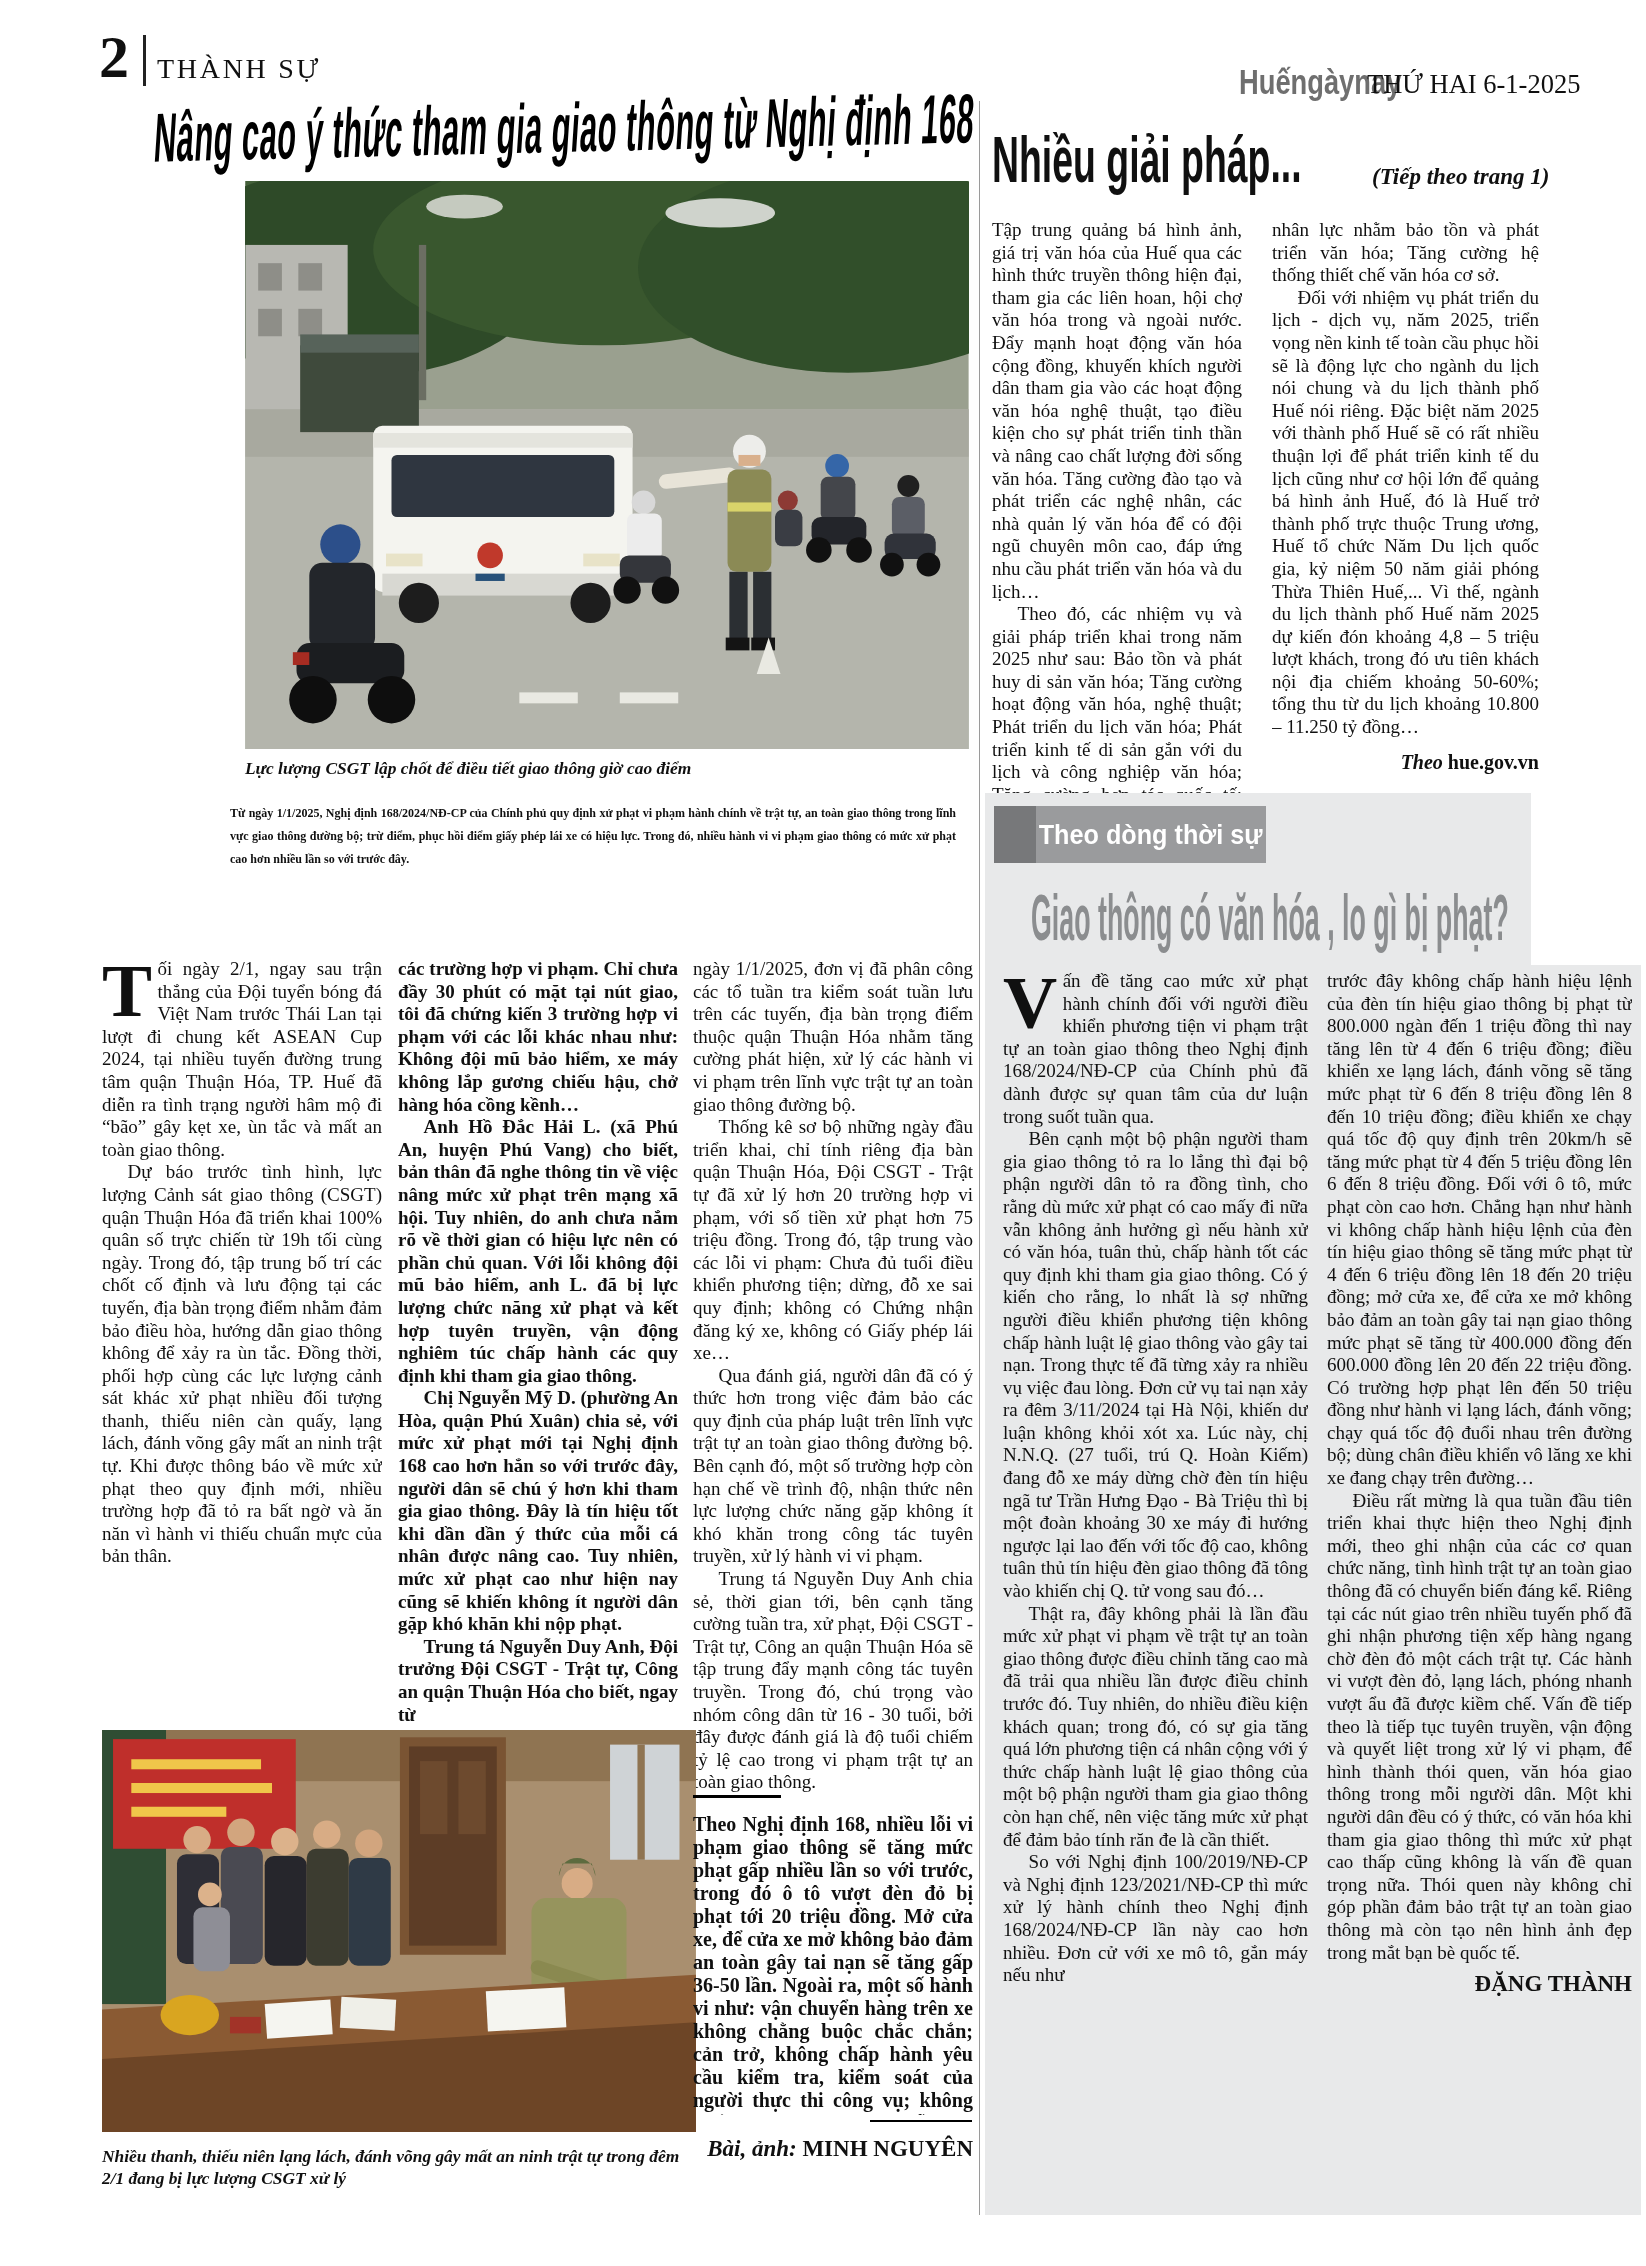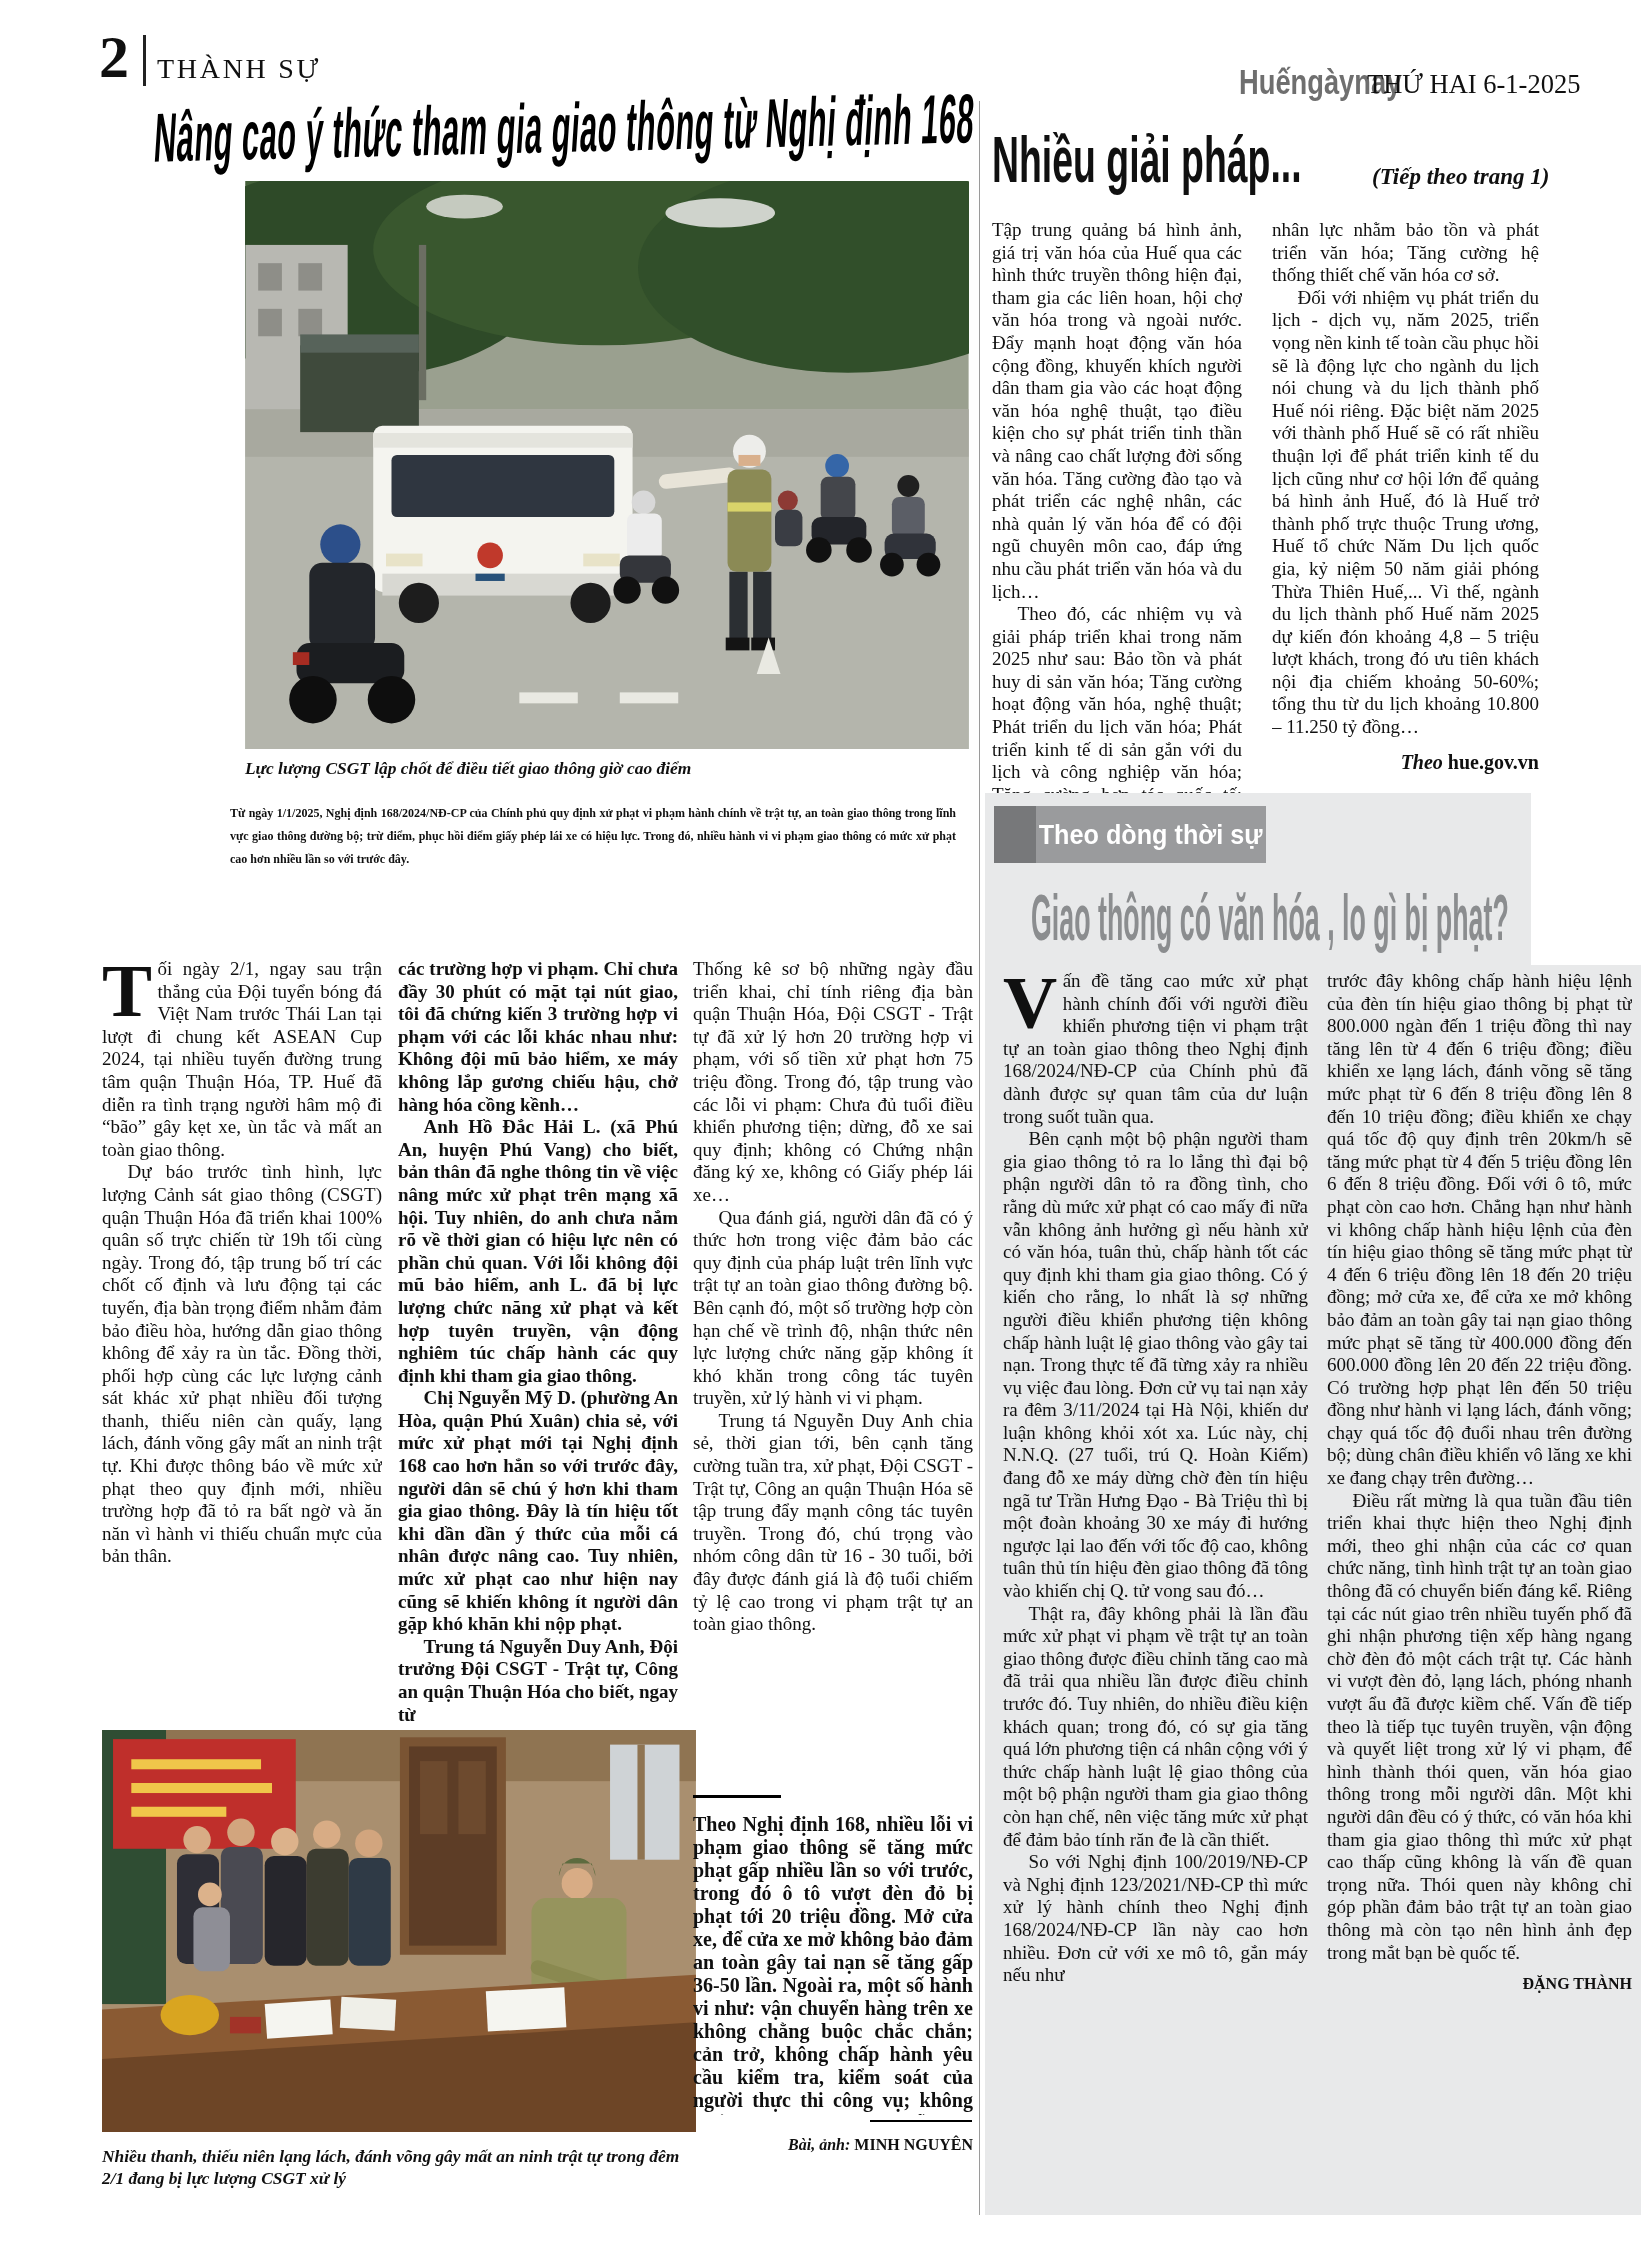--- a/index.html
+++ b/index.html
@@ -24,21 +24,21 @@
   .lede{left:230px;top:802px;width:726px;font-weight:bold;font-size:12px;line-height:23px;text-align:justify;}
   
   .col{position:absolute;overflow:hidden;font-size:19px;line-height:22.6px;text-align:justify;}
   .col p{margin:0;text-indent:25.6px;}
   .col .first{text-indent:0;}
   .cont p:first-child{text-indent:0;}
   .dropcap{float:left;font-size:75px;line-height:58px;font-weight:bold;padding:3.7px 5.5px 0 0;font-family:"Liberation Serif",serif;}
   
   .note{left:693px;top:1813px;width:280px;font-weight:bold;font-size:20px;line-height:23px;text-align:justify;overflow:hidden;height:302px;}
   .rule{background:#000;}
-  .byline{font-size:16px;font-weight:bold;text-align:right;}
+  .byline{font-size:23px;font-weight:bold;text-align:right;}
   .byline .lbl{font-style:italic;}
   
   .cont-headrow{left:992px;top:133px;white-space:nowrap;}
   .cont-headline{display:inline-block;font-family:"Liberation Sans",sans-serif;font-weight:bold;font-size:55px;
       transform:scale(.68,1.18);transform-origin:left bottom;letter-spacing:0;}
   .cont-note{display:inline-block;font-size:23px;font-weight:bold;font-style:italic;margin-left:-79px;vertical-align:baseline;}
   .credit{margin-top:12px;text-align:right;font-size:20px;font-weight:bold;}
   .credit .lbl{font-style:italic;}
   
   .graybox{left:985px;top:793px;width:656px;height:1422px;background:#e8e9ea;}
@@ -155,20 +155,21 @@
         <p>Dự báo trước tình hình, lực lượng Cảnh sát giao thông (CSGT) quận Thuận Hóa đã triển khai 100% quân số trực chiến từ 19h tối cùng ngày. Trong đó, tập trung bố trí các chốt cố định và lưu động tại các tuyến, địa bàn trọng điểm nhằm đảm bảo điều hòa, hướng dẫn giao thông không để xảy ra ùn tắc. Đồng thời, phối hợp cùng các lực lượng cảnh sát khác xử phạt nhiều đối tượng thanh, thiếu niên càn quấy, lạng lách, đánh võng gây mất an ninh trật tự. Khi được thông báo về mức xử phạt theo quy định mới, nhiều trường hợp đã tỏ ra bất ngờ và ăn năn vì hành vi thiếu chuẩn mực của bản thân.</p>
       </div>
   </div>
   <div class="col cont" style="left:398px;top:958px;width:280px;height:764px;font-weight:bold;">
       <p>các trường hợp vi phạm. Chỉ chưa đầy 30 phút có mặt tại nút giao, tôi đã chứng kiến 3 trường hợp vi phạm với các lỗi khác nhau như: Không đội mũ bảo hiểm, xe máy không lắp gương chiếu hậu, chở hàng hóa cồng kềnh…</p>
       <p>Anh Hồ Đắc Hải L. (xã Phú An, huyện Phú Vang) cho biết, bản thân đã nghe thông tin về việc nâng mức xử phạt trên mạng xã hội. Tuy nhiên, do anh chưa nắm rõ về thời gian có hiệu lực nên có phần chủ quan. Với lỗi không đội mũ bảo hiểm, anh L. đã bị lực lượng chức năng xử phạt và kết hợp tuyên truyền, vận động nghiêm túc chấp hành các quy định khi tham gia giao thông.</p>
       <p>Chị Nguyễn Mỹ D. (phường An Hòa, quận Phú Xuân) chia sẻ, với mức xử phạt mới tại Nghị định 168 cao hơn hẳn so với trước đây, người dân sẽ chú ý hơn khi tham gia giao thông. Đây là tín hiệu tốt khi dần dần ý thức của mỗi cá nhân được nâng cao. Tuy nhiên, mức xử phạt cao như hiện nay cũng sẽ khiến không ít người dân gặp khó khăn khi nộp phạt.</p>
       <p>Trung tá Nguyễn Duy Anh, Đội trưởng Đội CSGT - Trật tự, Công an quận Thuận Hóa cho biết, ngay từ</p>
     </div>
   <div class="col cont" style="left:693px;top:958px;width:280px;height:841px;">
+      <p>ngày 1/1/2025, đơn vị đã phân công các tổ tuần tra kiểm soát tuần lưu trên các tuyến, địa bàn trọng điểm thuộc quận Thuận Hóa nhằm tăng cường phát hiện, xử lý các hành vi vi phạm trên lĩnh vực trật tự an toàn giao thông đường bộ.</p>
       <p>Thống kê sơ bộ những ngày đầu triển khai, chỉ tính riêng địa bàn quận Thuận Hóa, Đội CSGT - Trật tự đã xử lý hơn 20 trường hợp vi phạm, với số tiền xử phạt hơn 75 triệu đồng. Trong đó, tập trung vào các lỗi vi phạm: Chưa đủ tuổi điều khiển phương tiện; dừng, đỗ xe sai quy định; không có Chứng nhận đăng ký xe, không có Giấy phép lái xe…</p>
       <p>Qua đánh giá, người dân đã có ý thức hơn trong việc đảm bảo các quy định của pháp luật trên lĩnh vực trật tự an toàn giao thông đường bộ. Bên cạnh đó, một số trường hợp còn hạn chế về trình độ, nhận thức nên lực lượng chức năng gặp không ít khó khăn trong công tác tuyên truyền, xử lý hành vi vi phạm.</p>
       <p>Trung tá Nguyễn Duy Anh chia sẻ, thời gian tới, bên cạnh tăng cường tuần tra, xử phạt, Đội CSGT - Trật tự, Công an quận Thuận Hóa sẽ tập trung đẩy mạnh công tác tuyên truyền. Trong đó, chú trọng vào nhóm công dân từ 16 - 30 tuổi, bởi đây được đánh giá là độ tuổi chiếm tỷ lệ cao trong vi phạm trật tự an toàn giao thông.</p>
     </div>
 
   <div class="abs" style="left:102px;top:1730px;width:594px;height:402px;">
     <svg class="photo" width="594" height="402" viewBox="0 0 650 440">
       <rect x="0" y="0" width="650" height="440" fill="#a98f6f"></rect>
       <rect x="0" y="0" width="650" height="56" fill="#8f7452"></rect>
       <rect x="0" y="0" width="70" height="300" fill="#2f4d33"></rect>

